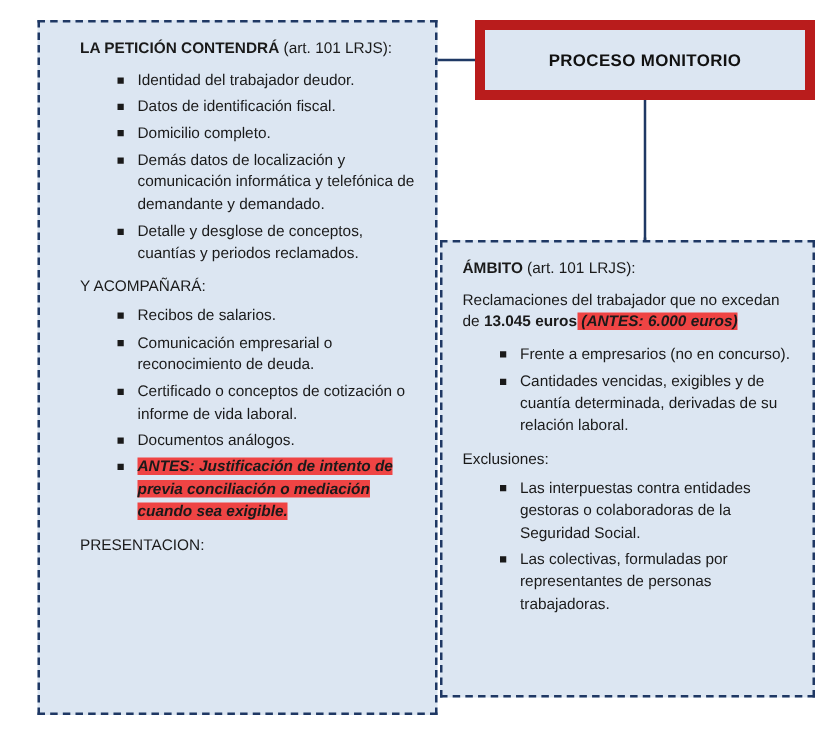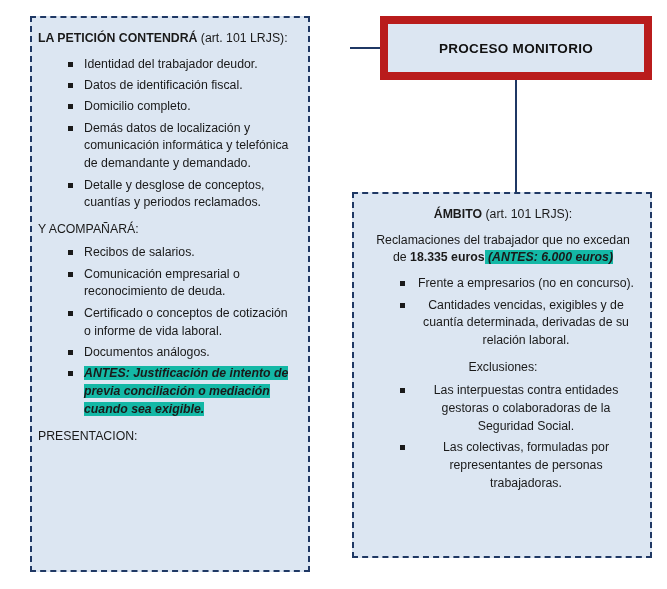--- a/index.html
+++ b/index.html
@@ -52,32 +52,31 @@
   #box-title .title-text {
     font-size: 13.5px;
     font-weight: bold;
     letter-spacing: .3px;
     color: #111;
   }
 
   #box-left {
     left: 30px;
     top: 16px;
-    width: 280px;
+    width: 320px;
     height: 556px;
-    padding: 12px 14px 10px 6px;
+    padding: 12px 14px 10px 32px;
   }
 
   #box-right {
     left: 352px;
     top: 192px;
     width: 300px;
     height: 366px;
     padding: 12px 14px 10px 16px;
-    text-align: center;
   }
 
   
   .hdr {
     font-size: 12.3px;
     font-weight: bold;
     margin: 0 0 9px 0;
     line-height: 1.35;
   }
   .hdr .reg {
@@ -105,21 +104,21 @@
     content: "";
     position: absolute;
     left: 0;
     top: 6px;
     width: 5px;
     height: 5px;
     background: #1a1a1a;
   }
 
   .hl {
-    background: #14b8a6;
+    background: #ef4444;
   }
   .bold { font-weight: bold; }
   .bolditalic { font-weight: bold; font-style: italic; }
 
   .sect-label {
     font-size: 12.3px;
     font-weight: normal;
     margin: 10px 0 8px 0;
   }
 </style>
@@ -165,21 +164,21 @@
     <div class="sect-label">PRESENTACION:</div>
 
   </div>
 
   <div class="box dashed" id="box-right">
 
     <div class="hdr">
       <span>ÁMBITO</span><span class="reg"> (art. 101 LRJS):</span>
     </div>
 
-    <div class="para"><span>Reclamaciones del trabajador que no excedan de </span><span class="bold">18.335 euros</span><span class="hl bolditalic"> (ANTES: 6.000 euros)</span></div>
+    <div class="para"><span>Reclamaciones del trabajador que no excedan de </span><span class="bold">13.045 euros</span><span class="hl bolditalic"> (ANTES: 6.000 euros)</span></div>
 
     <ul class="bullets">
       <li>Frente a empresarios (no en concurso).</li>
       <li>Cantidades vencidas, exigibles y de cuantía determinada, derivadas de su relación laboral.</li>
     </ul>
 
     <div class="sect-label">Exclusiones:</div>
 
     <ul class="bullets">
       <li>Las interpuestas contra entidades gestoras o colaboradoras de la Seguridad Social.</li>

